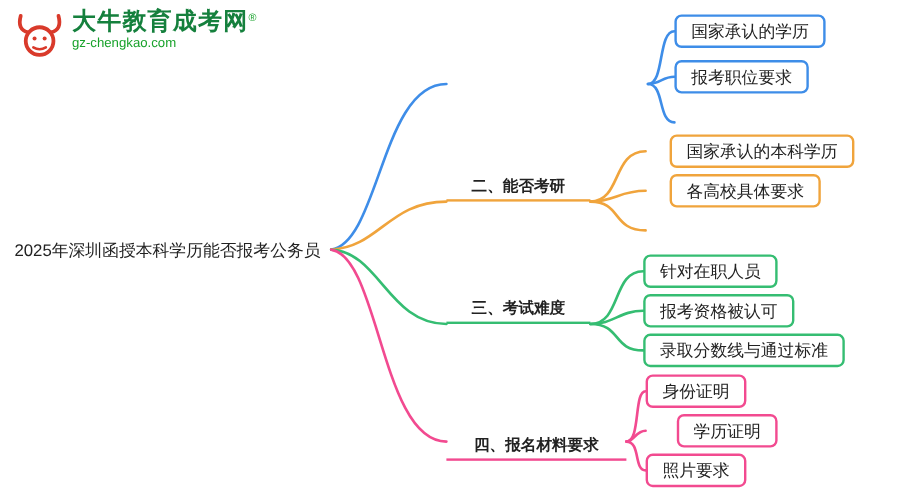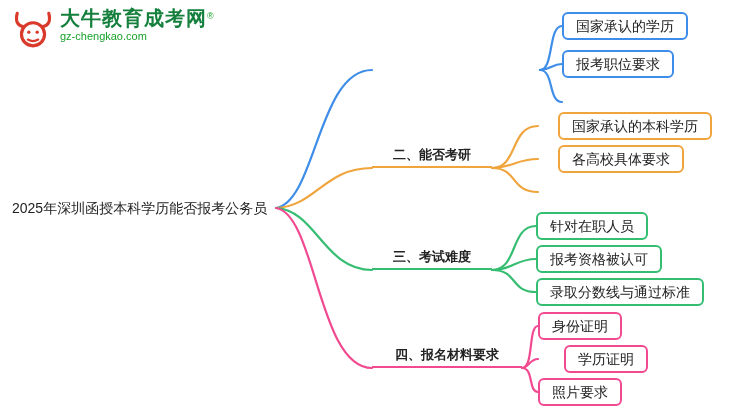--- a/index.html
+++ b/index.html
@@ -92,21 +92,21 @@
         <span class="logo-title">大牛教育成考网</span><span class="logo-mark">®</span>
       </div>
       <span class="logo-url">gz-chengkao.com</span>
     </div>
   </div>
 
   <div class="root-node">2025年深圳函授本科学历能否报考公务员</div>
 
   <div class="branch b-orange" style="left:372px;top:146px;width:120px;text-align:center;">二、能否考研</div>
   <div class="branch b-green" style="left:372px;top:248px;width:120px;">三、考试难度</div>
-  <div class="branch b-pink" style="left:372px;top:346px;width:150px;">四、报名材料要求</div>
+  <div class="branch b-pink" style="left:372px;top:362px;width:150px;">四、报名材料要求</div>
 
   <div class="leaf l-blue" style="left:562px;top:12px;">国家承认的学历</div>
   <div class="leaf l-blue" style="left:562px;top:50px;">报考职位要求</div>
 
   <div class="leaf l-orange" style="left:538px;top:112px;">国家承认的本科学历</div>
   <div class="leaf l-orange" style="left:538px;top:145px;">各高校具体要求</div>
 
   <div class="leaf l-green" style="left:536px;top:212px;">针对在职人员</div>
   <div class="leaf l-green" style="left:536px;top:245px;">报考资格被认可</div>
   <div class="leaf l-green" style="left:536px;top:278px;">录取分数线与通过标准</div>

